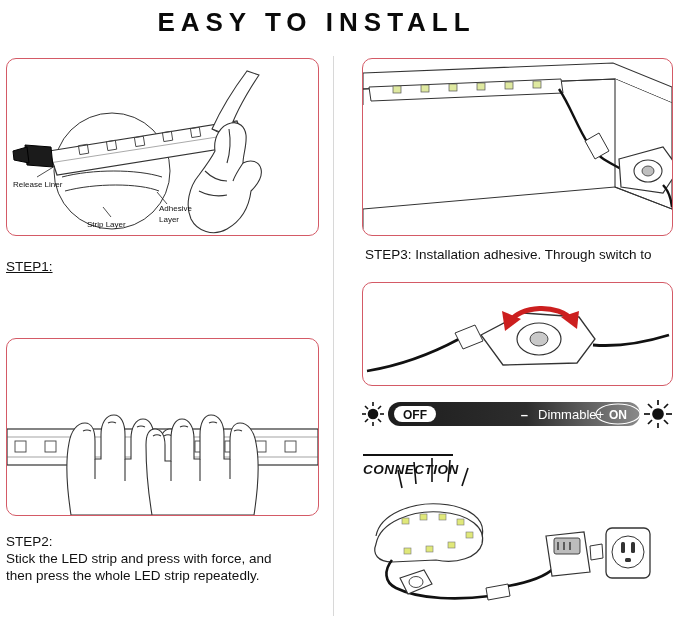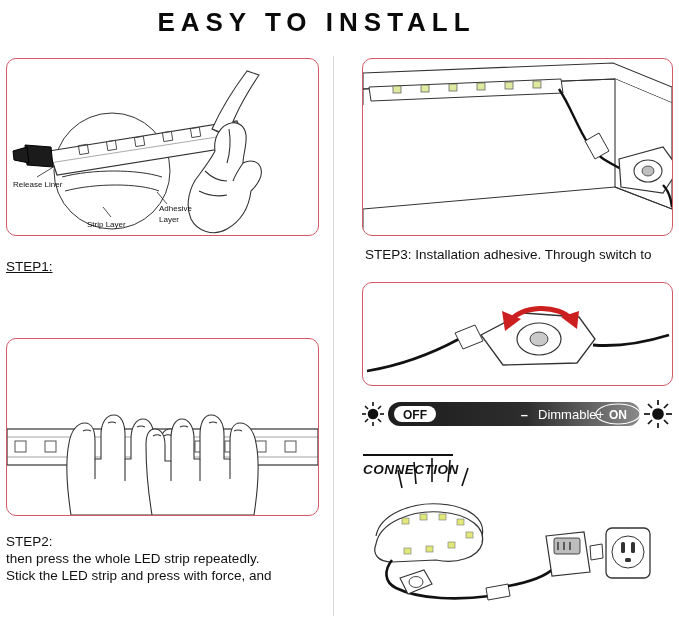--- a/index.html
+++ b/index.html
@@ -219,22 +219,22 @@
       <path d="M76 92 a7 5 0 0 1 8 0" fill="none"></path>
       <path d="M101 84 a7 5 0 0 1 8 0" fill="none"></path>
       <path d="M130 88 a7 5 0 0 1 8 0" fill="none"></path>
       <path d="M157 97 a6 4 0 0 1 8 0" fill="none"></path>
     </g>
   </svg>
 </div>
 
 <div class="caption cap-step2">
   <div>STEP2:</div>
+  <div>Stick the LED strip and press with force, and</div>
   <div>then press the whole LED strip repeatedly.</div>
-  <div>Stick the LED strip and press with force, and</div>
 </div>
 
 <div class="panel" id="panel-step3">
   <svg width="309" height="176" viewBox="0 0 309 176">
 
     <path d="M0 14 L250 4 L309 28 L309 44 L252 20 L0 30 Z" fill="#ffffff" stroke="#333" stroke-width="1.1"></path>
     <path d="M0 30 L252 20 L309 44" fill="none" stroke="#333" stroke-width="1"></path>
     <path d="M252 20 L252 128 L309 150 L309 44" fill="#ffffff" stroke="#333" stroke-width="1.1"></path>
     <path d="M0 30 L0 46" stroke="#333" stroke-width="1"></path>
 

